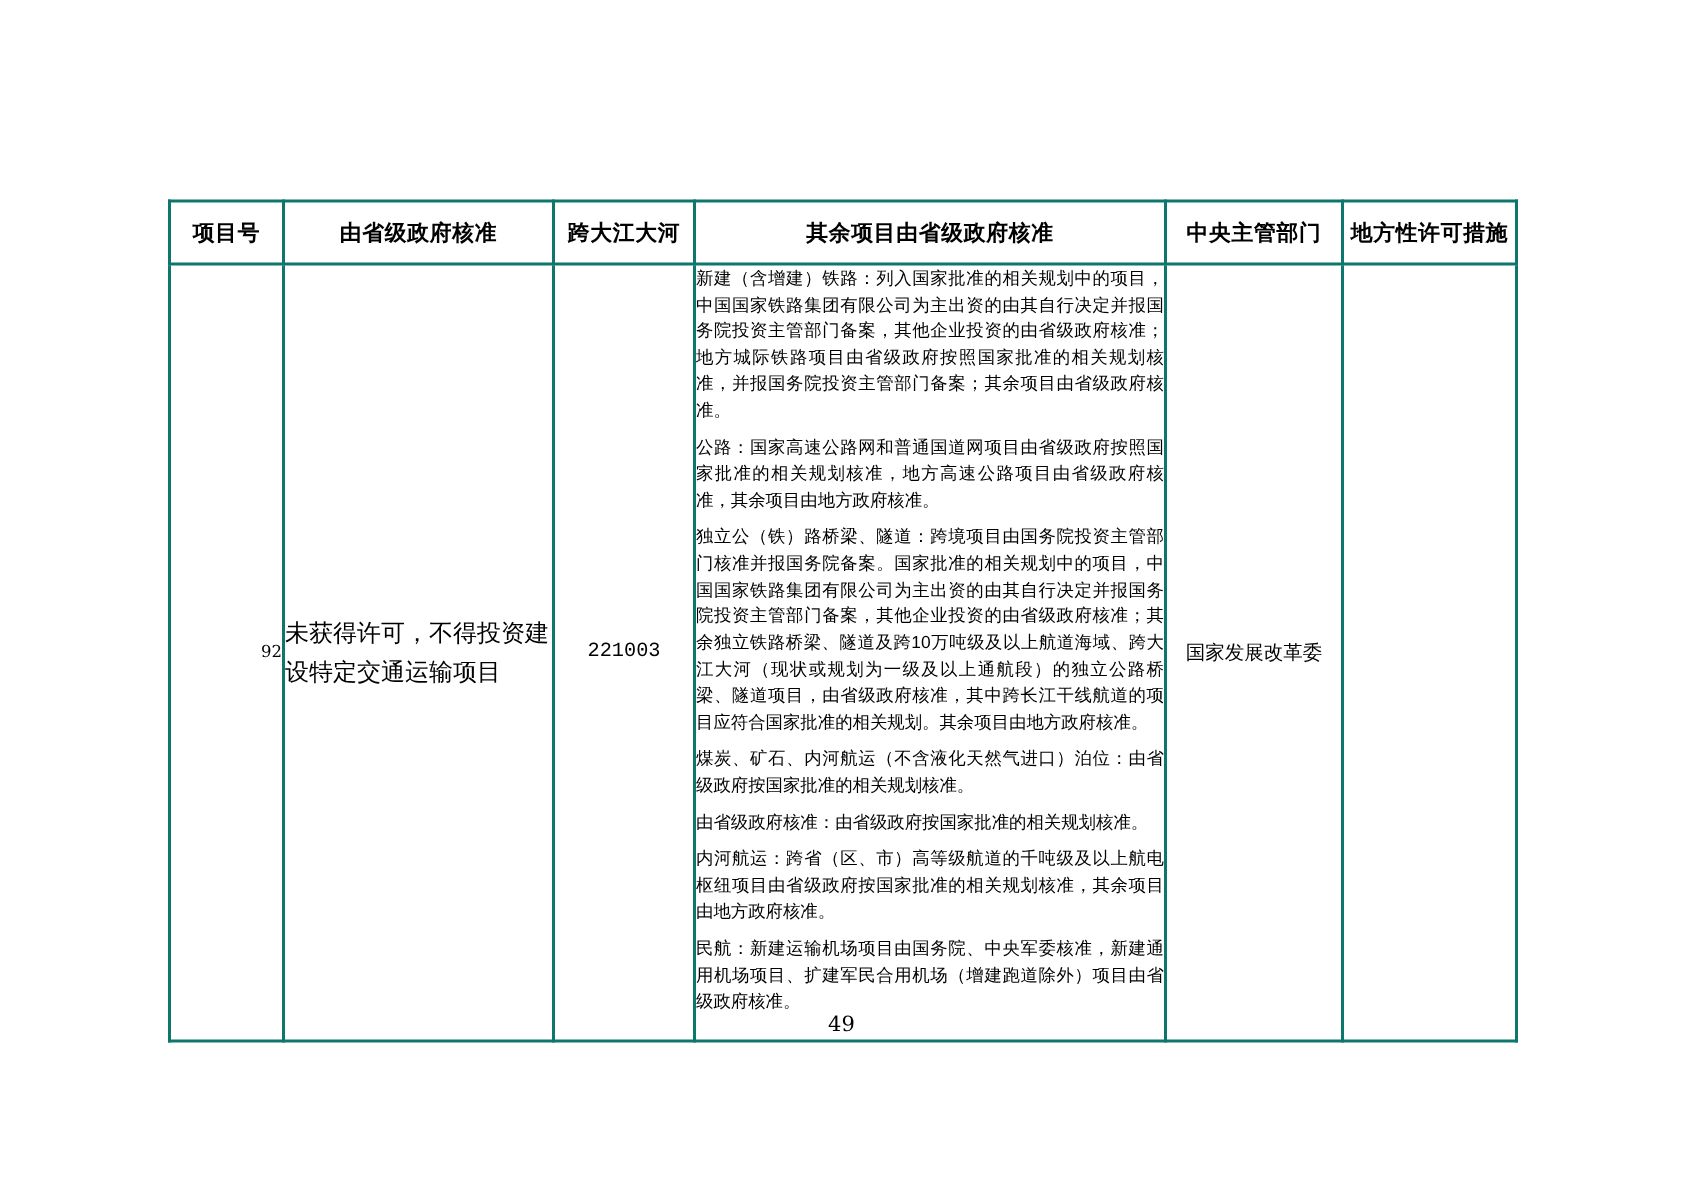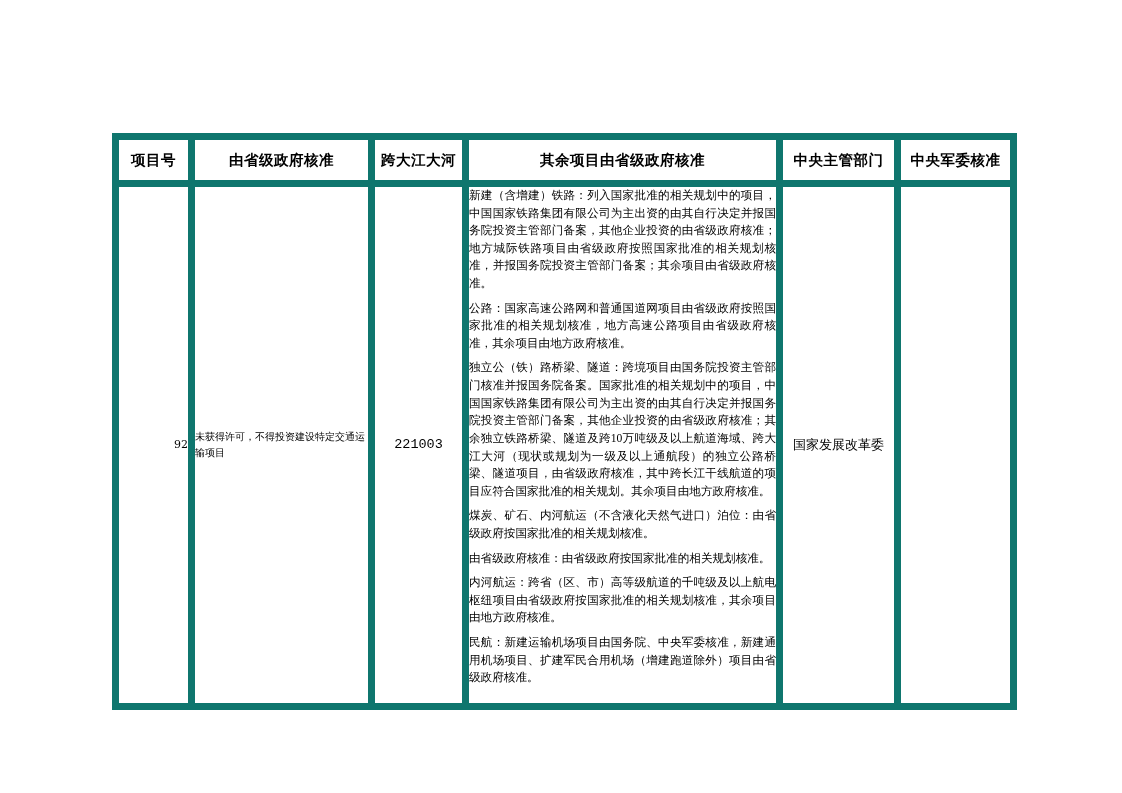--- a/index.html
+++ b/index.html
@@ -28,21 +28,21 @@
     top: 133px;
     width: 898px;
   }
   table.doc-table {
     border-collapse: collapse;
     width: 898px;
     table-layout: fixed;
   }
   table.doc-table td,
   table.doc-table th {
-    border: 7px solid #0f766e;
+    border: 2px solid #0f766e;
     vertical-align: middle;
     padding: 0;
   }
   thead th {
     font-weight: bold;
     font-size: 14.5px;
     text-align: center;
     height: 40px;
     letter-spacing: 0.5px;
     font-family: "DejaVu Serif", "Liberation Serif", serif;
@@ -53,21 +53,21 @@
   .col-4 { width: 314px; }
   .col-5 { width: 118px; }
   .col-6 { width: 116px; }
 
   td.cell-id {
     text-align: right;
     font-size: 11px;
     font-family: "DejaVu Serif", "Liberation Serif", serif;
   }
   td.cell-matter {
-    font-size: 10px;
+    font-size: 16px;
     line-height: 1.6;
     padding: 4px 8px;
     font-family: "DejaVu Serif", "Liberation Serif", serif;
   }
   td.cell-code {
     text-align: center;
     font-size: 13.5px;
     font-family: Liberation Mono, monospace;
   }
   td.cell-desc {
@@ -81,21 +81,21 @@
   }
   td.cell-local {
     text-align: center;
     font-size: 13px;
   }
   .desc-p {
     font-size: 11.6px;
     line-height: 1.52;
     text-align: justify;
     margin: 0 0 7px 0;
-    font-family: Liberation Serif, serif;
+    font-family: Liberation Sans, sans-serif;
   }
   .desc-p:last-child { margin-bottom: 16px; }
 
   .page-number {
     position: absolute;
     left: 0;
     top: 675px;
     width: 1122px;
     text-align: center;
     font-size: 14px;
@@ -117,21 +117,21 @@
         <col class="col-5">
         <col class="col-6">
       </colgroup>
       <thead>
         <tr>
           <th>项目号</th>
           <th>由省级政府核准</th>
           <th>跨大江大河</th>
           <th>其余项目由省级政府核准</th>
           <th>中央主管部门</th>
-          <th>中央军委核准</th>
+          <th>地方性许可措施</th>
         </tr>
       </thead>
       <tbody>
         <tr>
           <td class="cell-id">92</td>
           <td class="cell-matter">未获得许可，不得投资建设特定交通运输项目</td>
           <td class="cell-code">221003</td>
           <td class="cell-desc">
             <p class="desc-p">新建（含增建）铁路：列入国家批准的相关规划中的项目，中国国家铁路集团有限公司为主出资的由其自行决定并报国务院投资主管部门备案，其他企业投资的由省级政府核准；地方城际铁路项目由省级政府按照国家批准的相关规划核准，并报国务院投资主管部门备案；其余项目由省级政府核准。</p>
             <p class="desc-p">公路：国家高速公路网和普通国道网项目由省级政府按照国家批准的相关规划核准，地方高速公路项目由省级政府核准，其余项目由地方政府核准。</p>
@@ -141,14 +141,15 @@
             <p class="desc-p">内河航运：跨省（区、市）高等级航道的千吨级及以上航电枢纽项目由省级政府按国家批准的相关规划核准，其余项目由地方政府核准。</p>
             <p class="desc-p">民航：新建运输机场项目由国务院、中央军委核准，新建通用机场项目、扩建军民合用机场（增建跑道除外）项目由省级政府核准。</p>
           </td>
           <td class="cell-dept">国家发展改革委</td>
           <td class="cell-local"></td>
         </tr>
       </tbody>
     </table>
   </div>
 
+  <div class="page-number">49</div>
 
 </div>
 
 </body></html>

